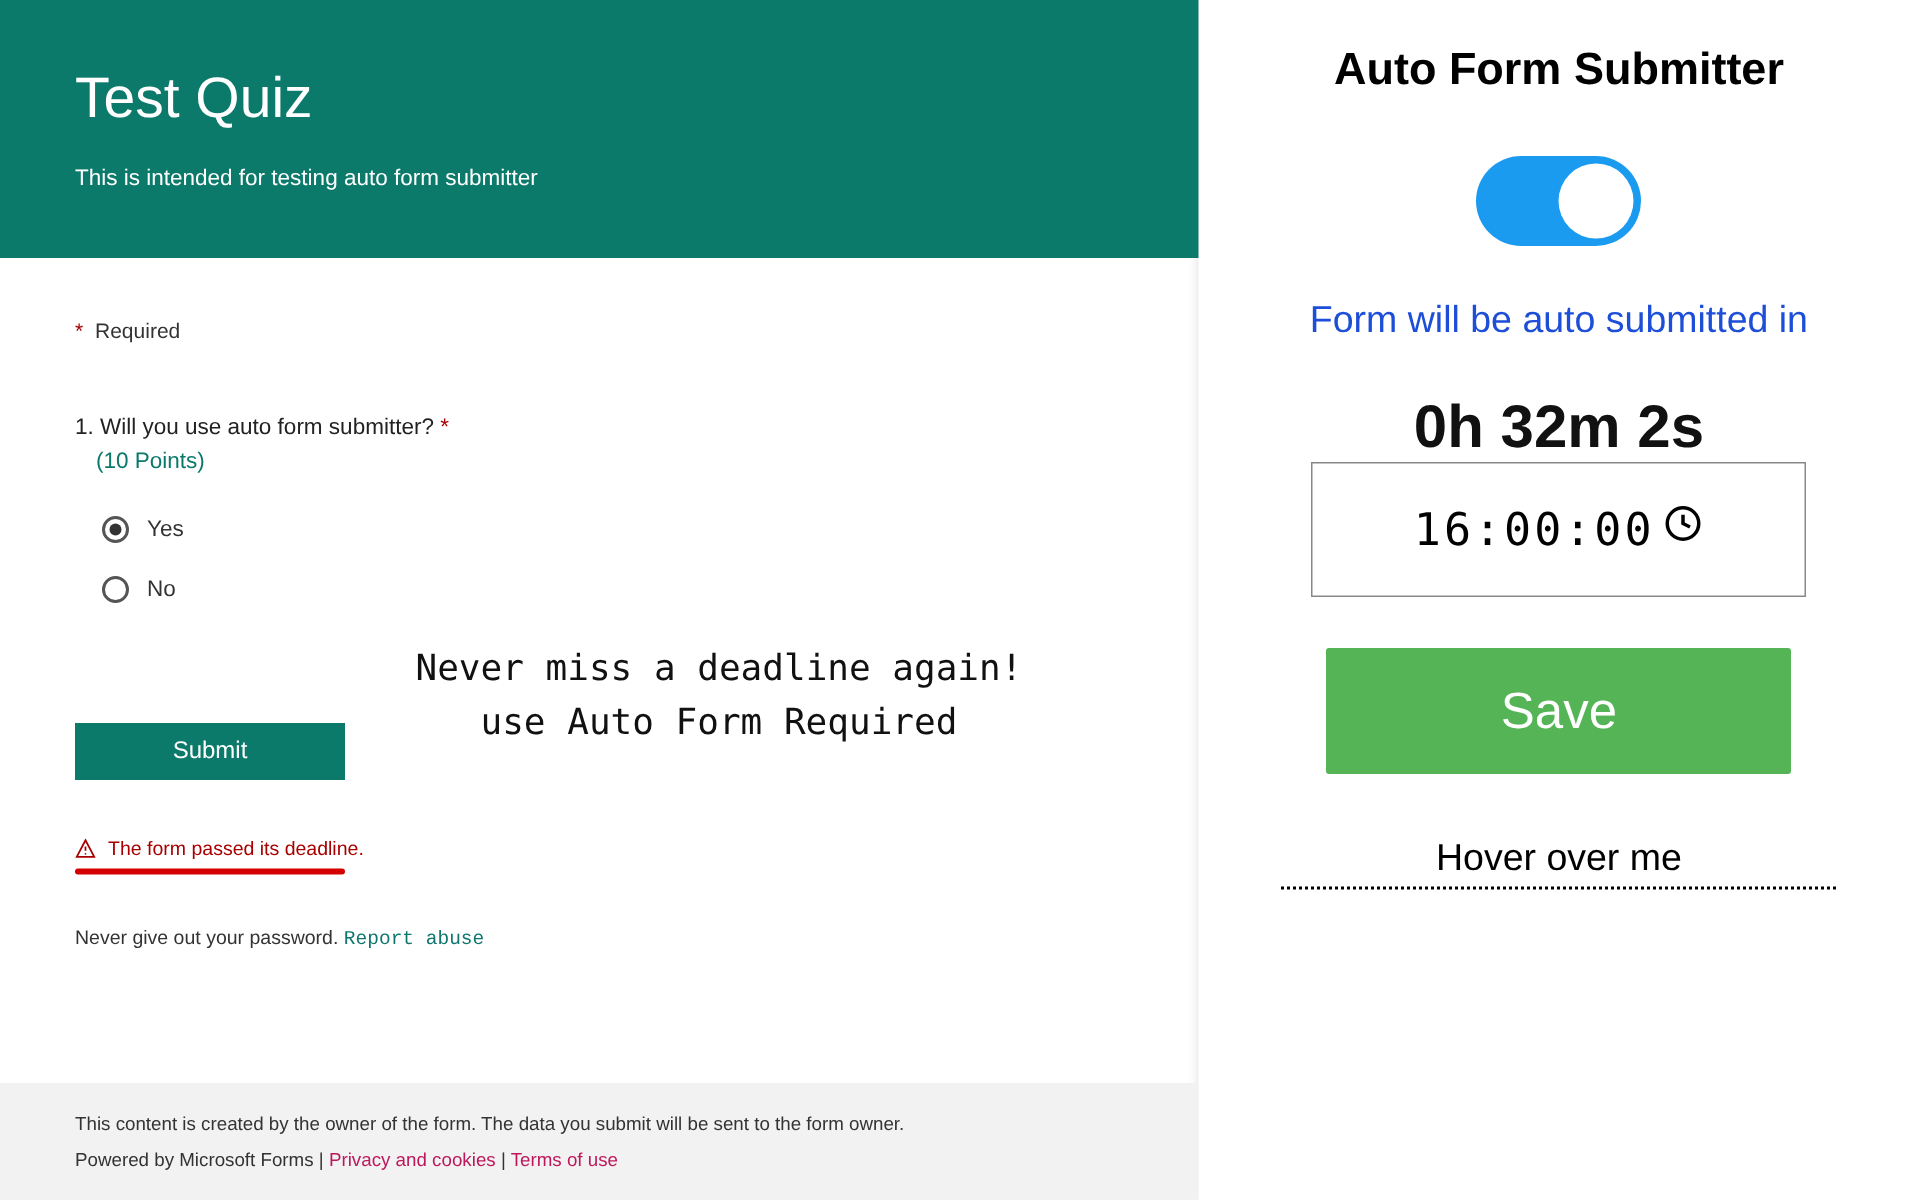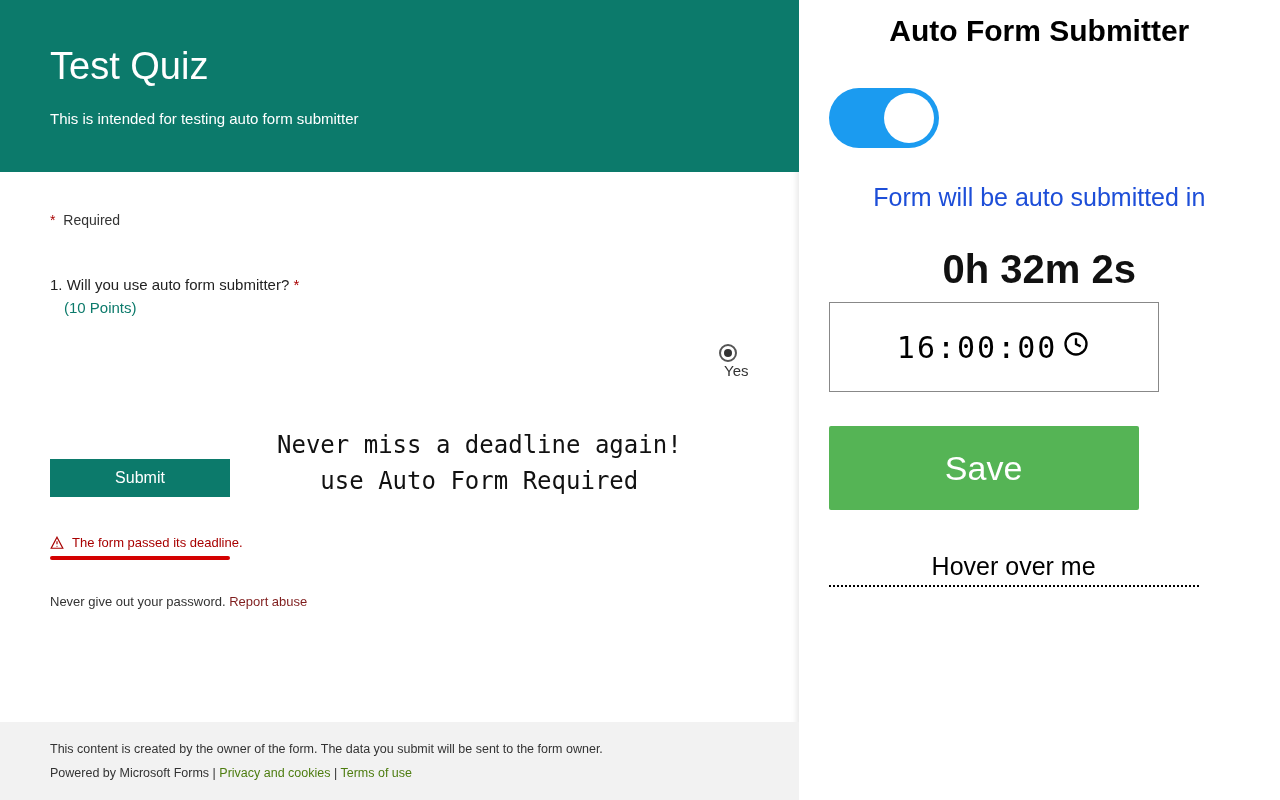--- a/index.html
+++ b/index.html
@@ -43,23 +43,22 @@
   }
   .required-label .star { color: #a80000; margin-right:4px;}
   .question-block {
     margin-top: 48px;
   }
   .qline { font-size: 15px; color:#222; }
   .qstar { color:#a80000; }
   .qpoints { color:#0c7a6b; font-size:15px; margin-top:6px; }
   .radios { margin-top: 28px; }
   .radio-row {
-    display:flex; align-items:flex-end; font-size:15px; color:#333;
+    display:flex; align-items:flex-start; font-size:15px; color:#333;
     margin-bottom: 22px;
-    flex-direction: column;
   }
   .radio {
     width:18px; height:18px; border:2px solid #555; border-radius:50%;
     display:inline-flex; align-items:center; justify-content:center;
     margin-right:12px; margin-left:18px;
   }
   .radio .dot {
     width:8px; height:8px; background:#333; border-radius:50%;
   }
   .submit-btn {
@@ -85,36 +84,37 @@
     position: relative;
   }
   .error-row svg { margin-right:8px; }
   .error-underline {
     position:absolute; left:0; bottom:-10px;
     width:180px; height:4px; background:#d40000; border-radius:2px;
   }
   .info-row {
     margin-top: 44px; font-size:13px; color:#333;
   }
-  .info-row a { color:#7f1d1d; text-decoration:none; }
+  .info-row a { color:#0f766e; text-decoration:none;font-family:Liberation Mono, monospace; }
   .footer {
     background:#f2f2f2;
     padding: 20px 50px 20px 50px;
     font-size:12.5px; color:#333;
   }
   .footer-line2 { margin-top:10px; }
-  .footer a { color:#4d7c0f; text-decoration:none; }
+  .footer a { color:#be185d; text-decoration:none; }
 
   .right-panel {
     width: 498px;
     height: 800px;
     background:#fff;
-    padding: 14px 30px 0 30px;
+    padding: 30px 30px 0 30px;
     display:flex;
     flex-direction:column;
+    align-items:center;
     box-shadow: -2px 0 6px rgba(0,0,0,0.1);
   }
   .panel-title {
     font-size: 30px;
     font-weight: 700;
     text-align:center;
   }
   .toggle {
     margin-top: 40px;
     width: 110px; height: 60px; border-radius: 40px;
@@ -139,21 +139,20 @@
     text-align:center;
     color:#111;
   }
   .deadline-labels {
     margin-top: 40px;
     text-align:center;
     font-size:24px;
     line-height:1.6;
   }
   .time-box {
-    margin-top: 10px;
     border:1px solid #888;
     width: 330px;
     height: 90px;
     display:flex;
     align-items:center;
     justify-content:center;
     font-family: "Consolas", monospace;
     font-size: 30px;
     letter-spacing: 2px;
     gap: 5px;
@@ -198,20 +197,24 @@
       </div>
       <div class="qpoints" style="margin-left:14px;">(10 Points)</div>
 
       <div class="radios">
         <div class="radio-row">
           <span class="radio">
               <span class="dot"></span>
             </span>
           <span>Yes</span>
         </div>
+        <div class="radio-row">
+          <span class="radio"></span>
+          <span>No</span>
+        </div>
       </div>
 
       <button class="submit-btn">Submit</button>
 
       <div class="error-row">
         <svg width="14" height="14" viewBox="0 0 24 24" fill="none" stroke="#a80000" stroke-width="2">
             <path d="M12 2 L22 21 L2 21 Z"></path>
             <line x1="12" y1="9" x2="12" y2="14"></line>
             <circle cx="12" cy="17.5" r="1" fill="#a80000" stroke="none"></circle>
           </svg>

